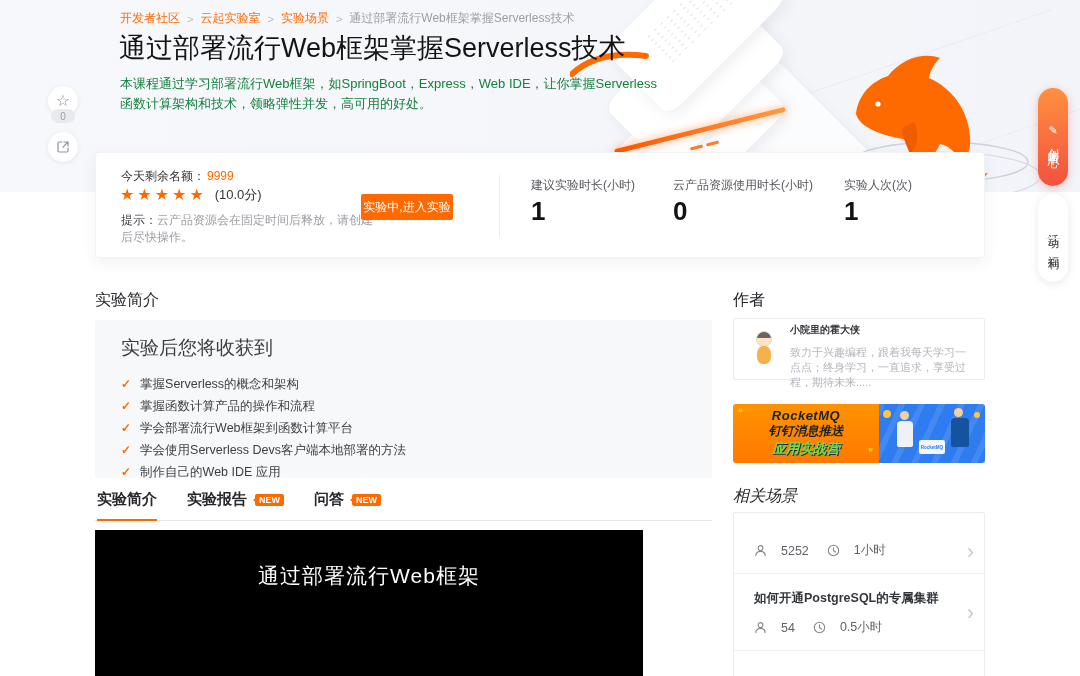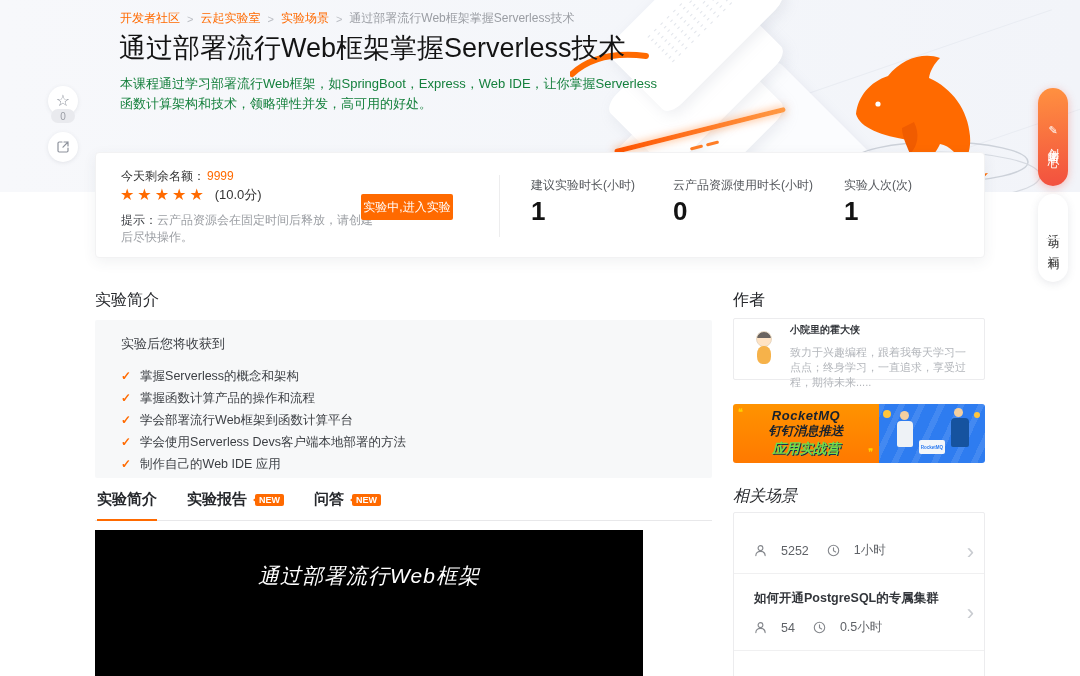--- a/index.html
+++ b/index.html
@@ -66,36 +66,36 @@
   .v-divider { position:absolute; left:403px; top:22px; width:1px; height:62px; background:#ededee; }
   .stat { position:absolute; top:24px; }
   .stat-label { font-size:12px; color:#55585d; }
   .stat-value { font-size:26px; font-weight:bold; color:#131313; margin-top:3px; line-height:1.1; }
   .stat-0 { left:435px; } .stat-1 { left:577px; } .stat-2 { left:748px; }
   
   .section-title { position:absolute; font-size:16px; color:#26282c; font-weight:500; }
   .intro-title { left:95px; top:290px; }
   .intro-box { position:absolute; left:95px; top:320px; width:617px; height:158px; background:#f7f8f9;
                border-radius:2px; padding:15px 26px; }
-  .intro-subtitle { font-size:13px; color:#3b3e43; }
+  .intro-subtitle { font-size:19px; color:#3b3e43; }
   .check-list { list-style:none; margin-top:12px; }
   .check-list li { display:flex; align-items:center; font-size:12.5px; color:#3b3e43; line-height:22px; }
   .check-ico { color:#ff6a00; font-weight:bold; font-size:12px; margin-right:9px; }
   
   .tabs { position:absolute; left:95px; top:490px; width:617px; display:flex; gap:30px;
           border-bottom:1px solid #e8e8ea; padding:0 2px 11px 2px; }
   .tab { position:relative; font-size:15px; color:#26282c; font-weight:bold; cursor:pointer; display:flex; align-items:center; }
   .tab.active::after { content:""; position:absolute; left:0; right:0; bottom:-12px; height:2px; background:#ff6a00; }
   .new-badge { position:relative; margin-left:8px; background:#ff6a00; color:#fff; font-size:9px; font-weight:bold;
                padding:2px 4px 1px; border-radius:2px; line-height:1; }
   .new-badge::before { content:""; position:absolute; left:-5px; top:50%; margin-top:-3px;
                        border:3px solid transparent; border-right:4px solid #ff6a00; }
   
   .video { position:absolute; left:95px; top:530px; width:548px; height:146px; background:#000;
-           text-align:center; color:#fff; cursor:pointer;font-style:italic; }
+           text-align:center; color:#fff; cursor:pointer; }
   .video-line1 { padding-top:32px; font-size:21px; letter-spacing:1px; }
   .video-line2 { margin-top:13px; font-size:38px; font-weight:bold; letter-spacing:1px; }
   
   .author-title { left:733px; top:290px; }
   .author-card { position:absolute; left:733px; top:318px; width:252px; height:62px; background:#fff;
                  border:1px solid #ececee; border-radius:2px; cursor:pointer; }
   .avatar { position:absolute; left:13px; top:12px; width:34px; height:34px; }
   .avatar .head { position:absolute; left:9px; top:0; width:16px; height:16px; border-radius:50%;
                   background:linear-gradient(180deg,#6b6460 42%,#ffe3c4 42%); border:1px solid #e7d7c2; }
   .avatar .body { position:absolute; left:10px; top:15px; width:14px; height:18px; background:#f6b24a;

